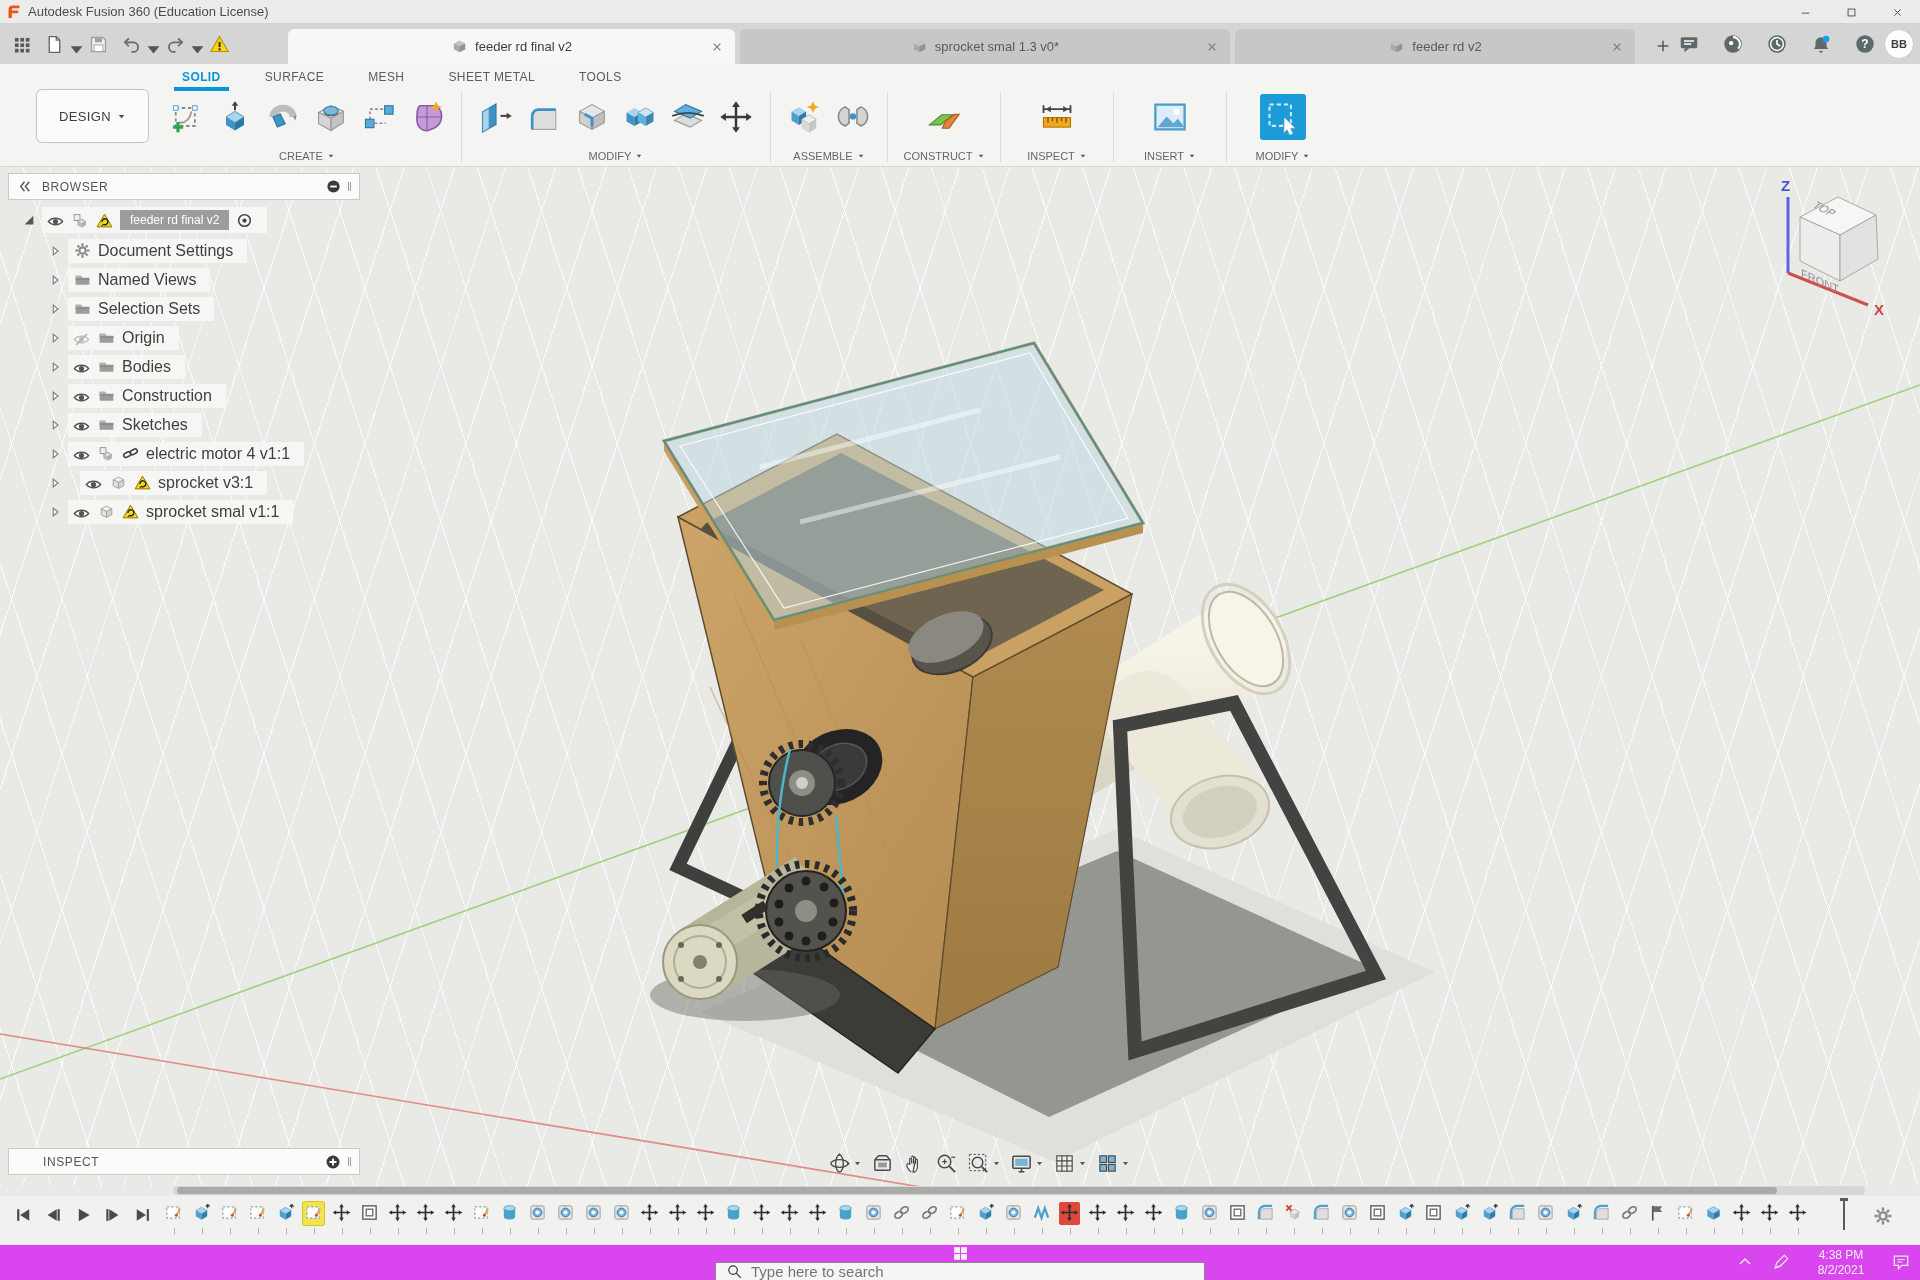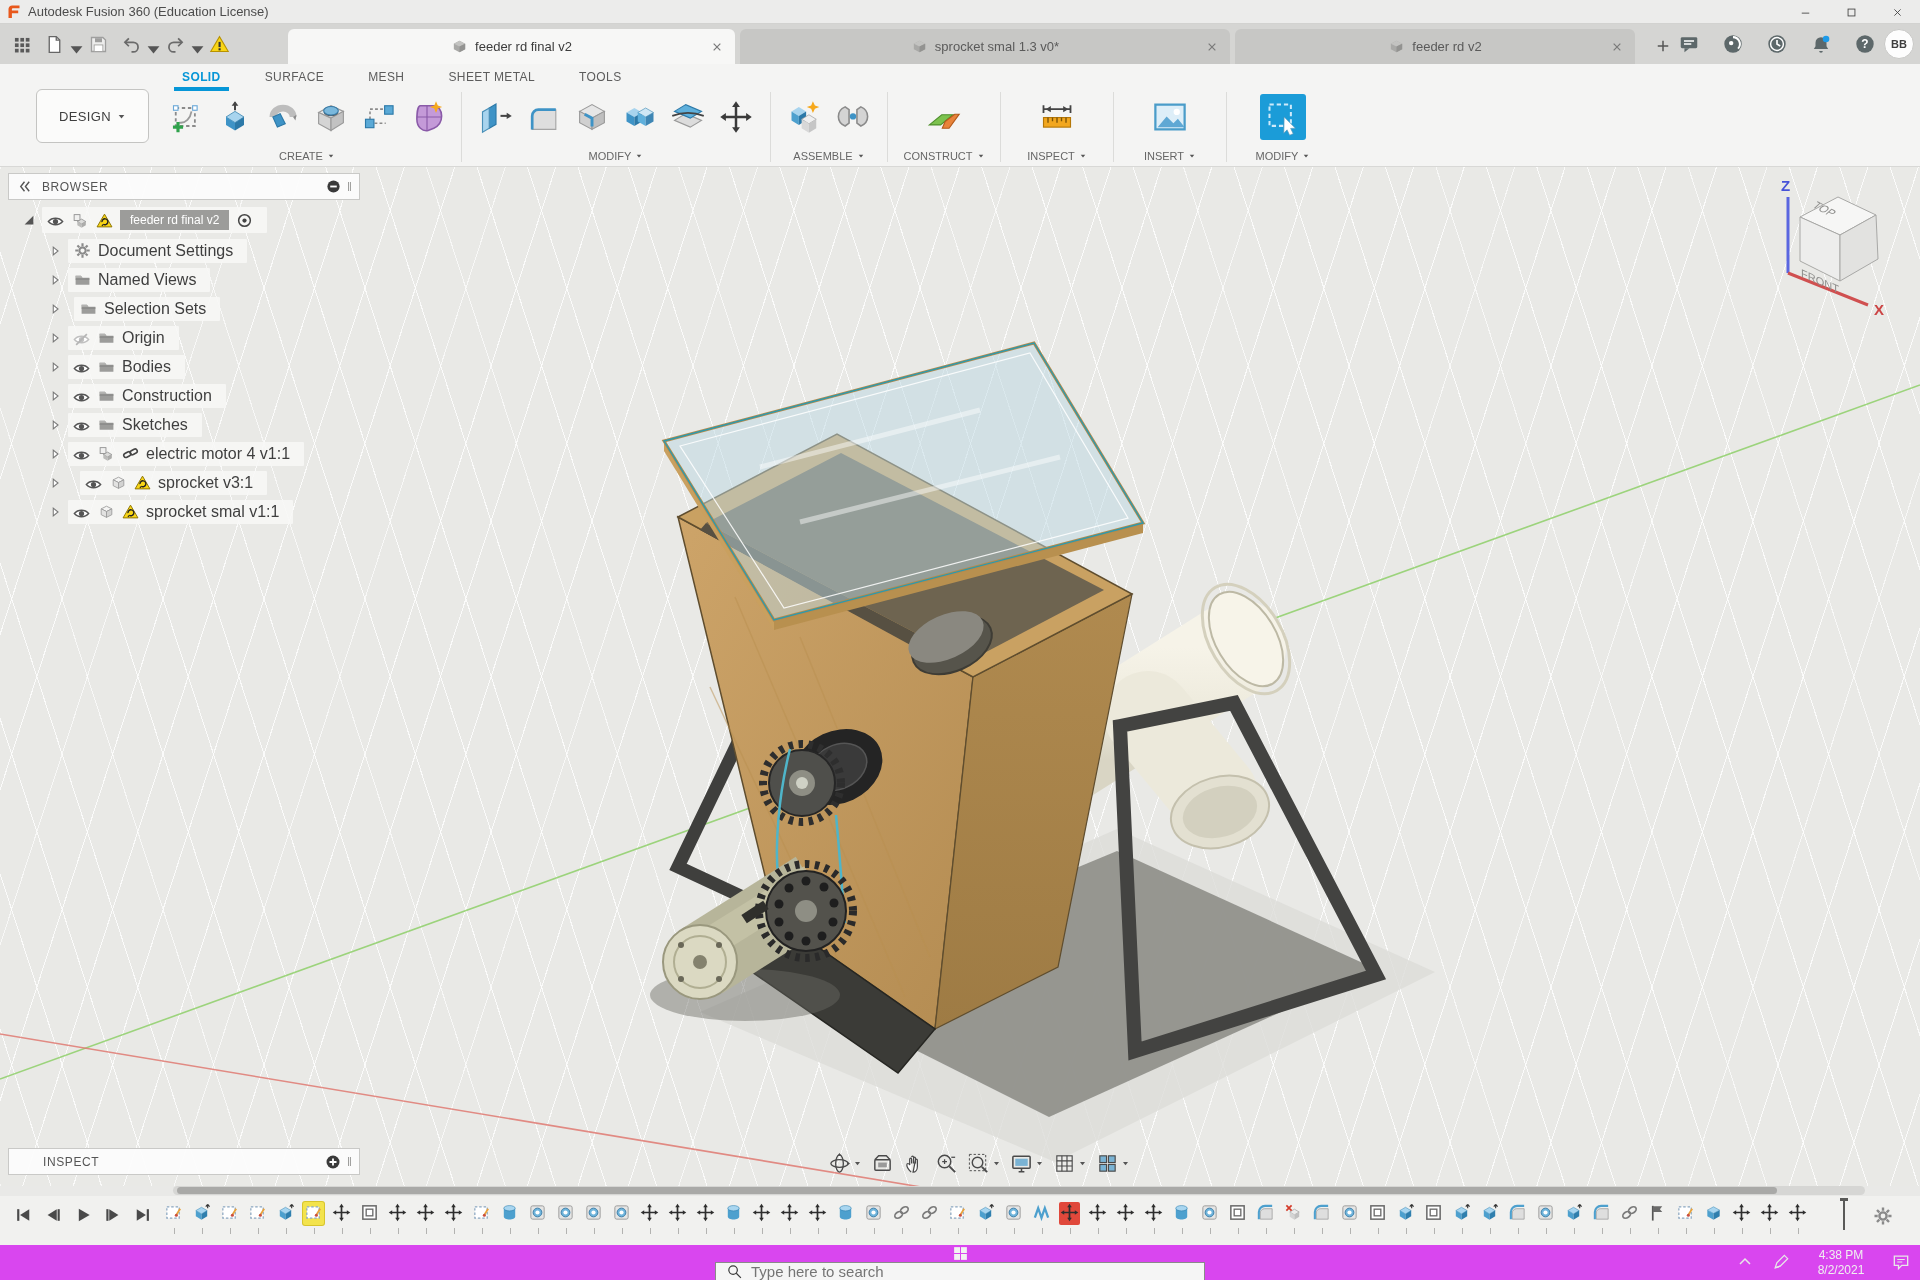--- a/index.html
+++ b/index.html
@@ -741,21 +741,21 @@
                   <path d="M1.5 4.5h5L8 6.3H1.5z" fill="#b4b4b2"></path>
                   <path d="M1.5 7h13v1.2h-13z" fill="#888886"></path>
                 </svg></span>
               <span class="b-label">Named Views</span>
             </span>
           </div>
           <div class="b-row">
             <span class="disc" style="margin-left:40px"><svg viewBox="0 0 16 16" xmlns="http://www.w3.org/2000/svg">
                 <path d="M6 3.5 11.5 8 6 12.5z" fill="#fdfdfd" stroke="#777" stroke-width="1.2"></path>
               </svg></span>
-            <span class="b-chip" style="margin-left:12px">
+            <span class="b-chip" style="margin-left:6px">
               <span class="b-ico" style="margin-left:2px"><svg viewBox="0 0 16 16" xmlns="http://www.w3.org/2000/svg">
                   <path d="M1.5 4.5h5L8 6.3h6.5V13h-13z" fill="#9c9c9a"></path>
                   <path d="M1.5 4.5h5L8 6.3H1.5z" fill="#b4b4b2"></path>
                   <path d="M1.5 7h13v1.2h-13z" fill="#888886"></path>
                 </svg></span>
               <span class="b-label">Selection Sets</span>
             </span>
           </div>
           <div class="b-row">
             <span class="disc" style="margin-left:40px"><svg viewBox="0 0 16 16" xmlns="http://www.w3.org/2000/svg">

